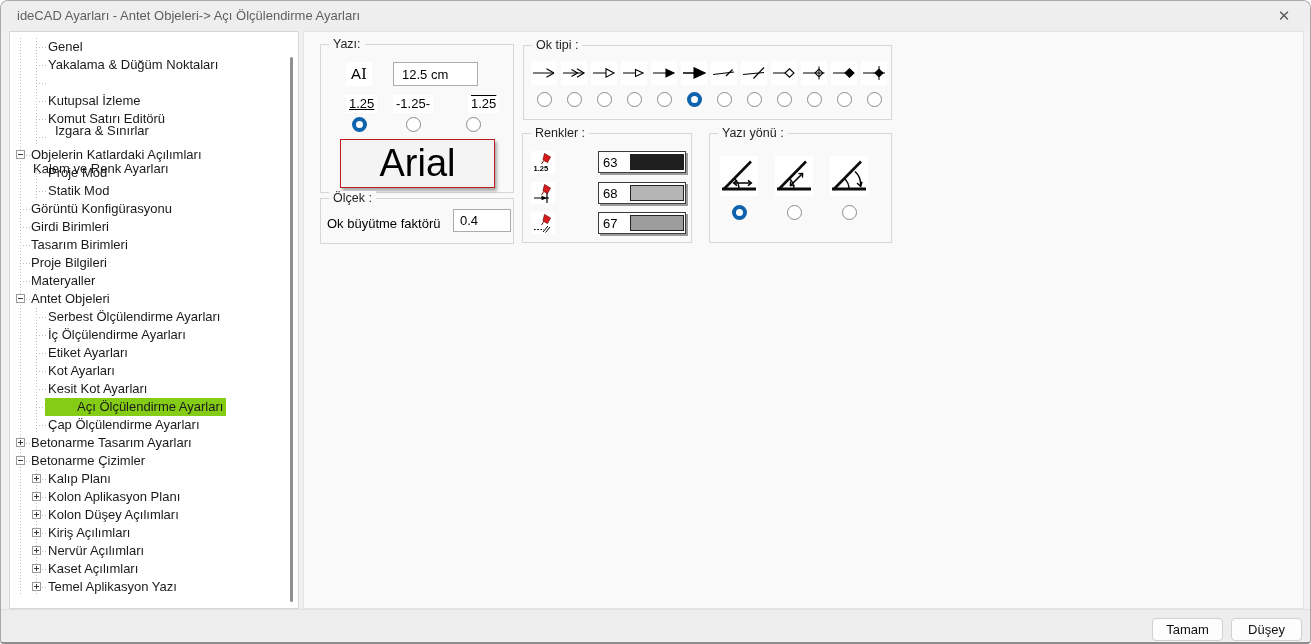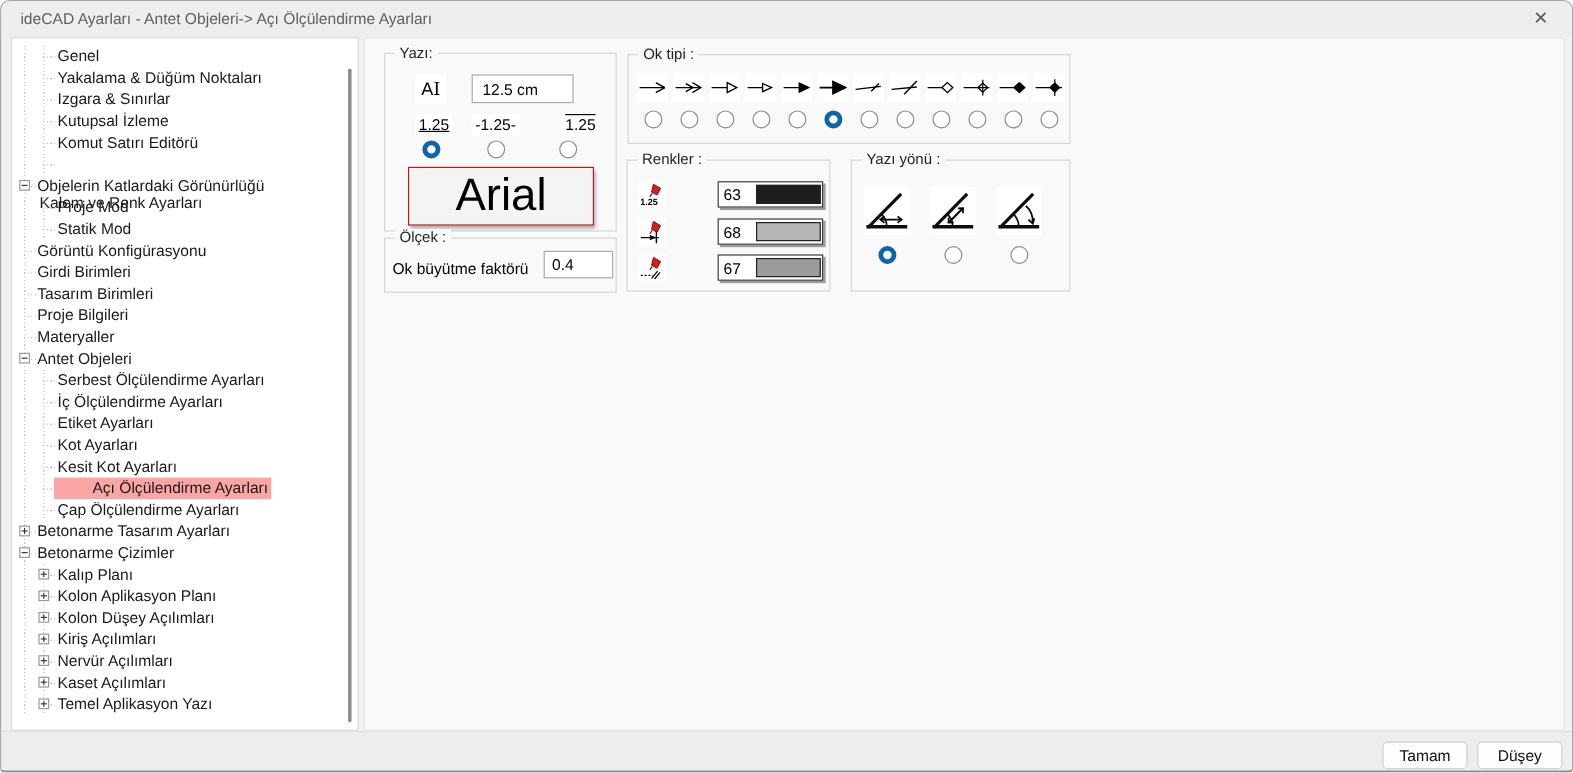--- a/index.html
+++ b/index.html
@@ -21,21 +21,21 @@
   .tree-rows{position:absolute;left:0;top:6px;right:6px;}
   .tree-row{position:relative;height:18px;line-height:18px;font-size:13px;white-space:nowrap;}
   .vg{position:absolute;top:0;bottom:0;width:1px;
     background-image:repeating-linear-gradient(to bottom,#bdbdbd 0 1px,transparent 1px 3px);}
   .stub{position:absolute;top:9px;height:1px;width:10px;
     background-image:repeating-linear-gradient(to right,#bdbdbd 0 1px,transparent 1px 3px);}
   .expander{position:absolute;top:4px;width:9px;height:9px;background:#fff;border:1px solid #9a9a9a;z-index:2;}
   .expander .h{position:absolute;left:1px;top:3px;width:5px;height:1px;background:#3a3a3a;}
   .expander .v{position:absolute;left:3px;top:1px;width:1px;height:5px;background:#3a3a3a;}
   .tree-label{position:absolute;top:0;padding:0 3px;height:18px;}
-  .tree-label.selected{background:#fca5a5;padding-left:32px;}
+  .tree-label.selected{background:#84cc16;padding-left:32px;}
   .tree-scrollbar{position:absolute;left:280px;top:25px;width:3px;height:545px;background:#8f8f8f;border-radius:2px;}
   
   .right-panel{position:absolute;left:302px;top:30px;width:1001px;height:578px;background:#f9f9f9;
     border:1px solid #e4e4e4;}
   .group{position:absolute;border:1px solid #d6d6d6;}
   .group-label{position:absolute;top:-8px;left:8px;background:#f9f9f9;padding:0 4px;font-size:12.5px;color:#1f1f1f;white-space:nowrap;}
   
   .g-yazi{left:16px;top:12px;width:194px;height:149px;}
   .ai-chip{position:absolute;left:25px;top:17px;width:26px;height:24px;background:#fff;text-align:center;
     font-size:15px;line-height:24px;color:#000;}
@@ -101,21 +101,21 @@
         <div class="tree-row">
           <span class="vg" style="left: 10px;"></span>
           <span class="vg" style="left: 26px;"></span>
           <span class="stub" style="left: 26px;"></span>
           <span class="tree-label" style="left: 35px;">Yakalama &amp; Düğüm Noktaları</span>
         </div>
         <div class="tree-row">
           <span class="vg" style="left: 10px;"></span>
           <span class="vg" style="left: 26px;"></span>
           <span class="stub" style="left: 26px;"></span>
-          <span class="tree-label" style="left: 35px;">Izgara &amp; Sınırlar</span>
+          <span class="tree-label" style="left: 42px; margin-top: 48px;">Izgara &amp; Sınırlar</span>
         </div>
         <div class="tree-row">
           <span class="vg" style="left: 10px;"></span>
           <span class="vg" style="left: 26px;"></span>
           <span class="stub" style="left: 26px;"></span>
           <span class="tree-label" style="left: 35px;">Kutupsal İzleme</span>
         </div>
         <div class="tree-row">
           <span class="vg" style="left: 10px;"></span>
           <span class="vg" style="left: 26px;"></span>
@@ -127,21 +127,21 @@
           <span class="vg" style="left: 26px;"></span>
           <span class="stub" style="left: 26px;"></span>
           <span class="tree-label" style="left: 20px; margin-top: 32px;">Kalem ve Renk Ayarları</span>
         </div>
         <div class="tree-row">
           <span class="vg" style="left: 10px;"></span>
           <span class="stub" style="left: 10px;"></span>
           <span class="expander" style="left: 6px;">
             <span class="h"></span>
           </span>
-          <span class="tree-label" style="left: 18px;">Objelerin Katlardaki Görünürlüğü</span>
+          <span class="tree-label" style="left: 18px;">Objelerin Katlardaki Açılımları</span>
         </div>
         <div class="tree-row">
           <span class="vg" style="left: 10px;"></span>
           <span class="vg" style="left: 26px;"></span>
           <span class="stub" style="left: 26px;"></span>
           <span class="tree-label" style="left: 35px;">Proje Mod</span>
         </div>
         <div class="tree-row">
           <span class="vg" style="left: 10px;"></span>
           <span class="vg" style="left: 26px;"></span>

